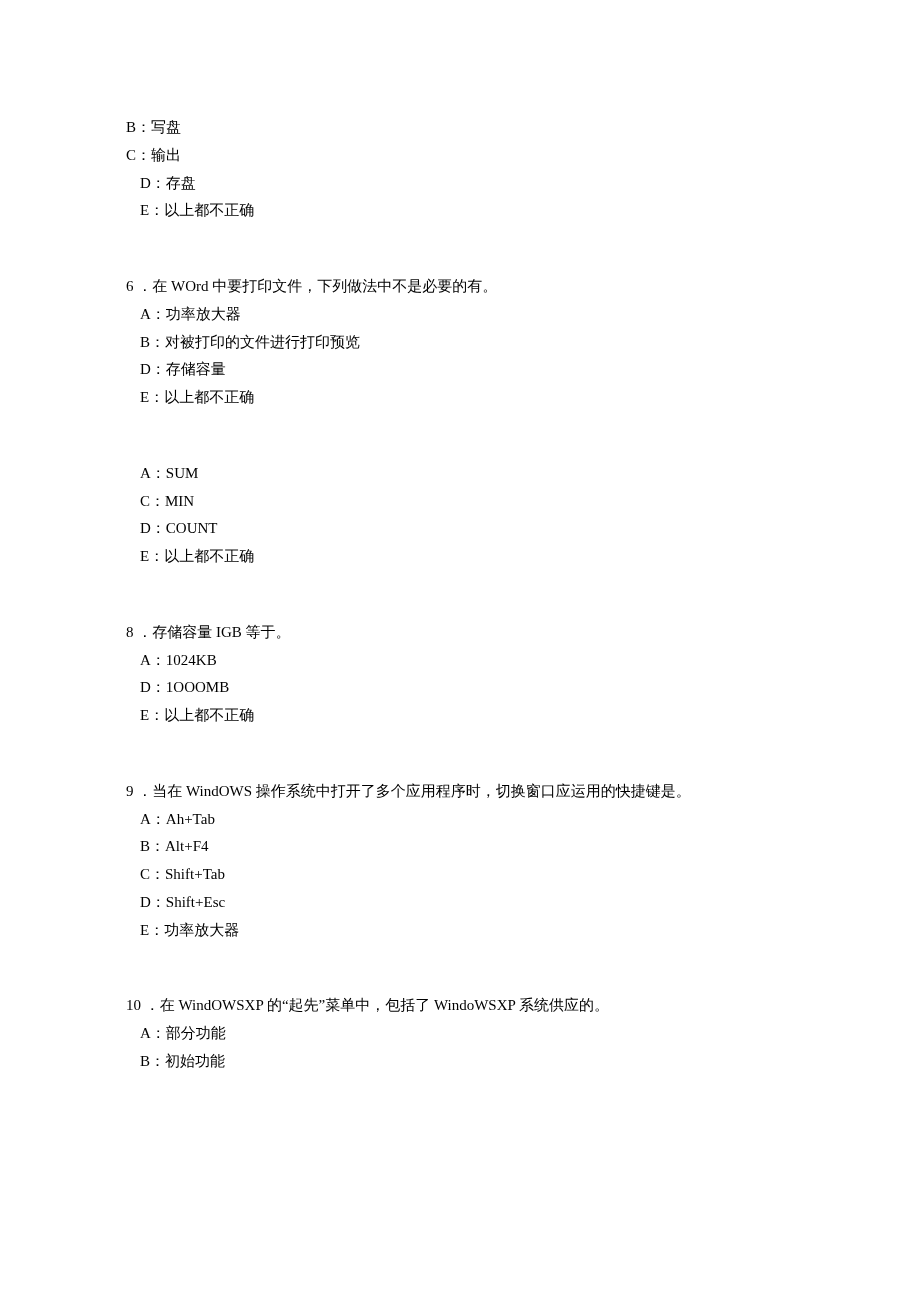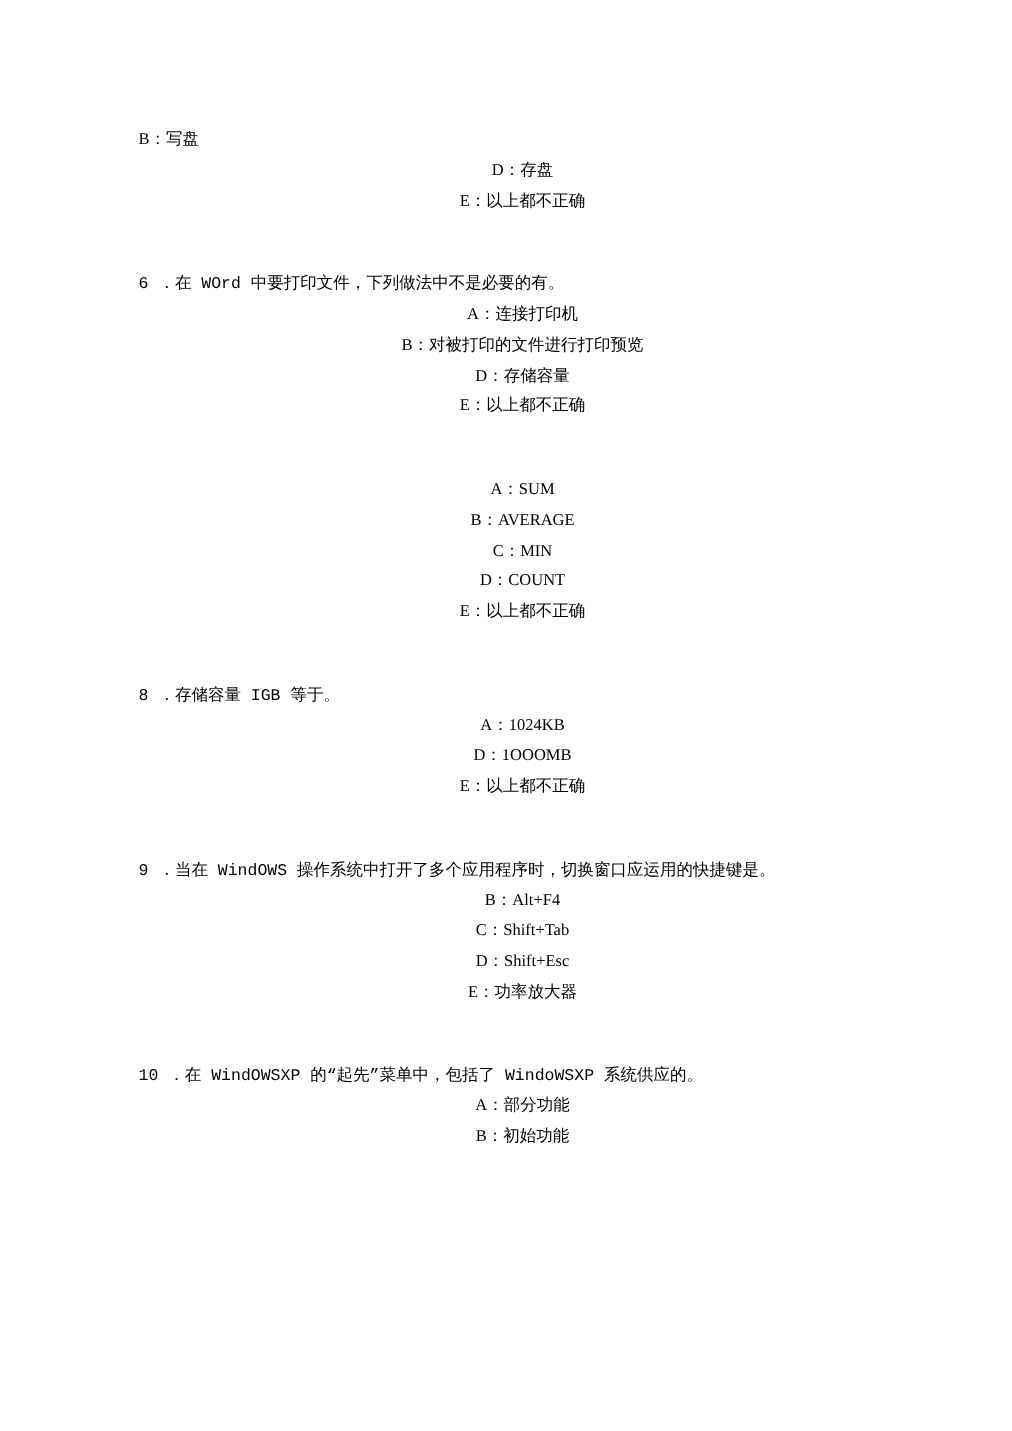--- a/index.html
+++ b/index.html
@@ -15,59 +15,60 @@
   .page {
     padding: 114px 110px 80px 126px;
   }
   .block {
     margin-bottom: 48px;
   }
   .line {
     white-space: pre;
   }
   .opt-indent-0 { padding-left: 0; }
-  .opt-indent-1 { padding-left: 14px; text-align: center; }
-  .q-indent { padding-left: 0; font-family: Liberation Mono, monospace; }
+  .opt-indent-1 { padding-left: 14px; }
+  .q-indent { padding-left: 0; }
 </style>
 </head>
 <body>
 
 <div class="page">
 
   <div class="block">
     <div class="line opt-indent-0">B：写盘</div>
+    <div class="line opt-indent-0">C：输出</div>
     <div class="line opt-indent-1">D：存盘</div>
     <div class="line opt-indent-1">E：以上都不正确</div>
   </div>
 
   <div class="block">
     <div class="line q-indent">6 ．在 WOrd 中要打印文件，下列做法中不是必要的有。</div>
-    <div class="line opt-indent-1">A：连接打印机</div>
+    <div class="line opt-indent-1">A：功率放大器</div>
     <div class="line opt-indent-1">B：对被打印的文件进行打印预览</div>
     <div class="line opt-indent-1">D：存储容量</div>
     <div class="line opt-indent-1">E：以上都不正确</div>
   </div>
 
   <div class="block">
     <div class="line opt-indent-1">A：SUM</div>
-    <div class="line opt-indent-1">B：AVERAGE</div>
     <div class="line opt-indent-1">C：MIN</div>
     <div class="line opt-indent-1">D：COUNT</div>
     <div class="line opt-indent-1">E：以上都不正确</div>
   </div>
 
   <div class="block">
     <div class="line q-indent">8 ．存储容量 IGB 等于。</div>
     <div class="line opt-indent-1">A：1024KB</div>
     <div class="line opt-indent-1">D：1OOOMB</div>
     <div class="line opt-indent-1">E：以上都不正确</div>
   </div>
 
   <div class="block">
     <div class="line q-indent">9 ．当在 WindOWS 操作系统中打开了多个应用程序时，切换窗口应运用的快捷键是。</div>
+    <div class="line opt-indent-1">A：Ah+Tab</div>
     <div class="line opt-indent-1">B：Alt+F4</div>
     <div class="line opt-indent-1">C：Shift+Tab</div>
     <div class="line opt-indent-1">D：Shift+Esc</div>
     <div class="line opt-indent-1">E：功率放大器</div>
   </div>
 
   <div class="block">
     <div class="line q-indent">10 ．在 WindOWSXP 的“起先”菜单中，包括了 WindoWSXP 系统供应的。</div>
     <div class="line opt-indent-1">A：部分功能</div>
     <div class="line opt-indent-1">B：初始功能</div>

